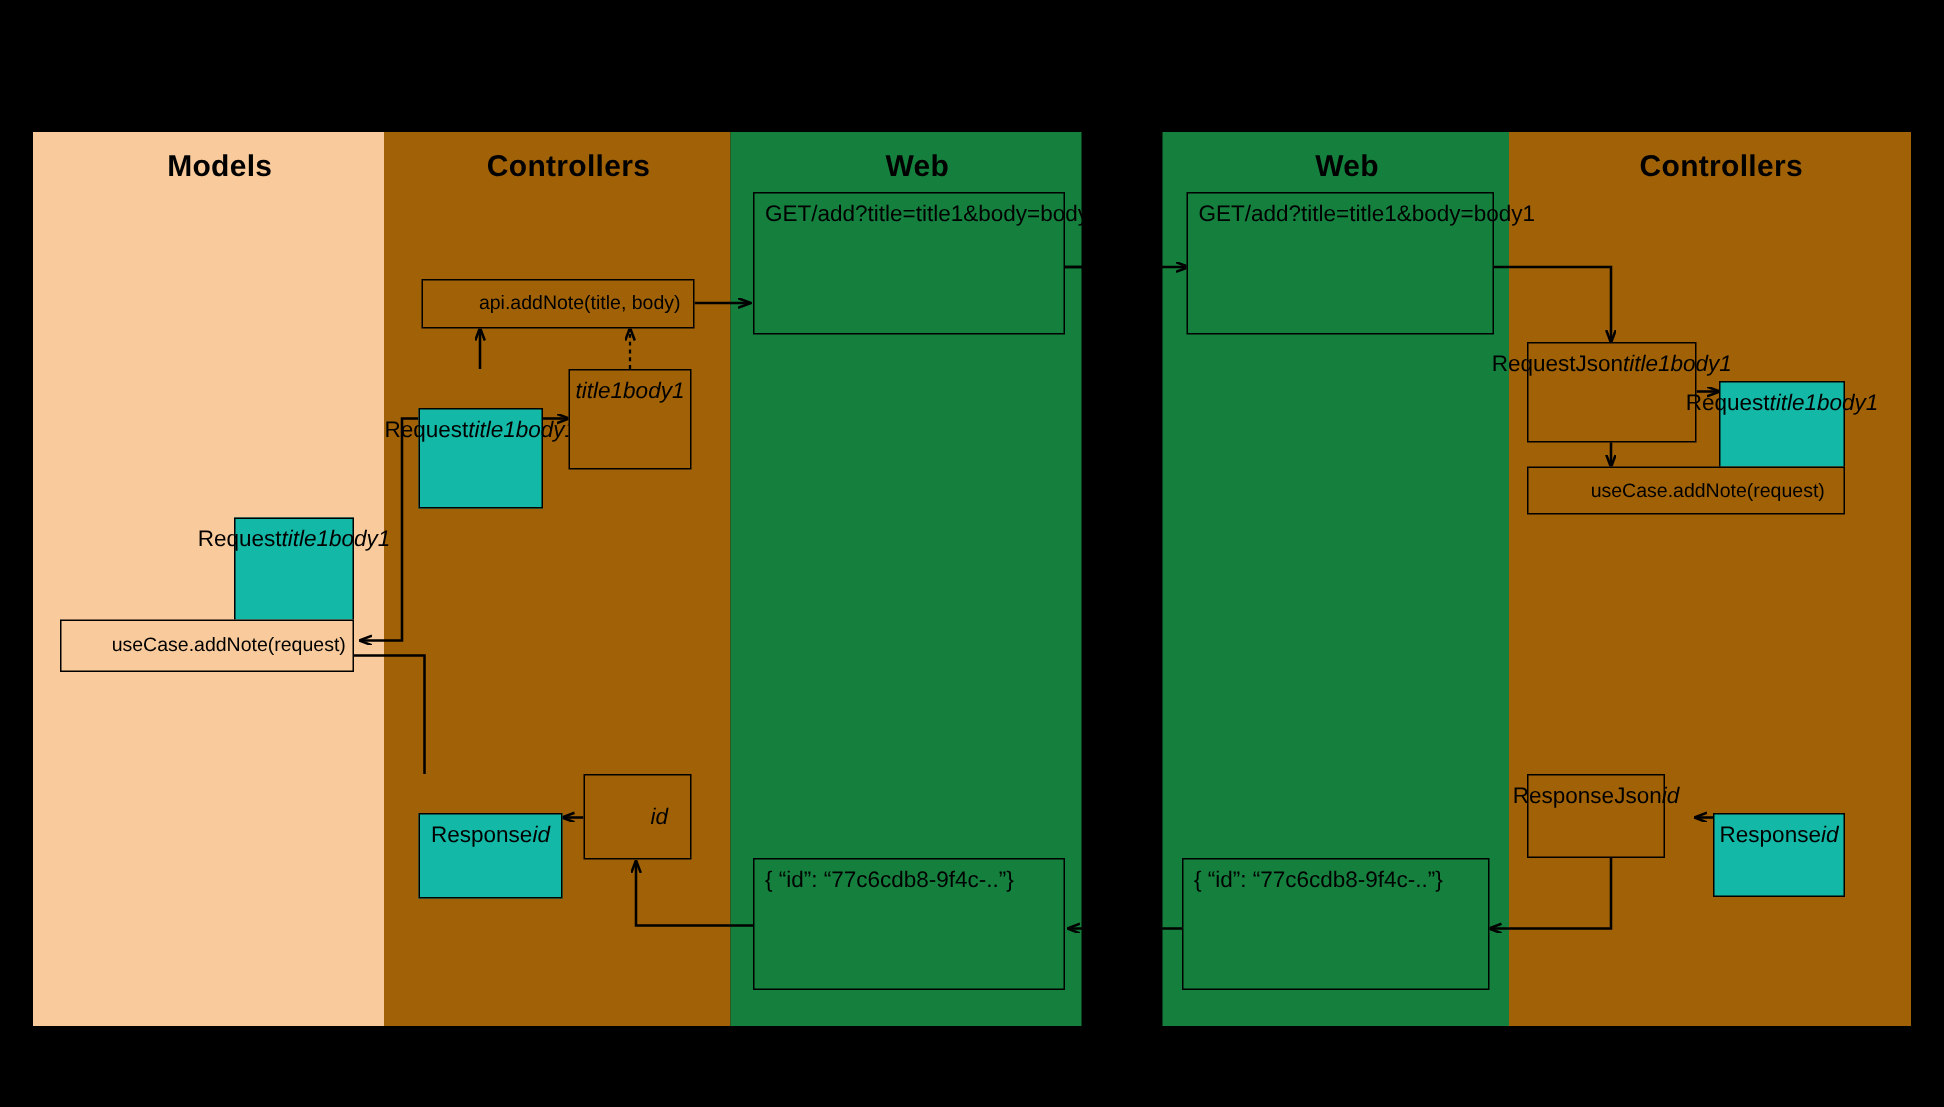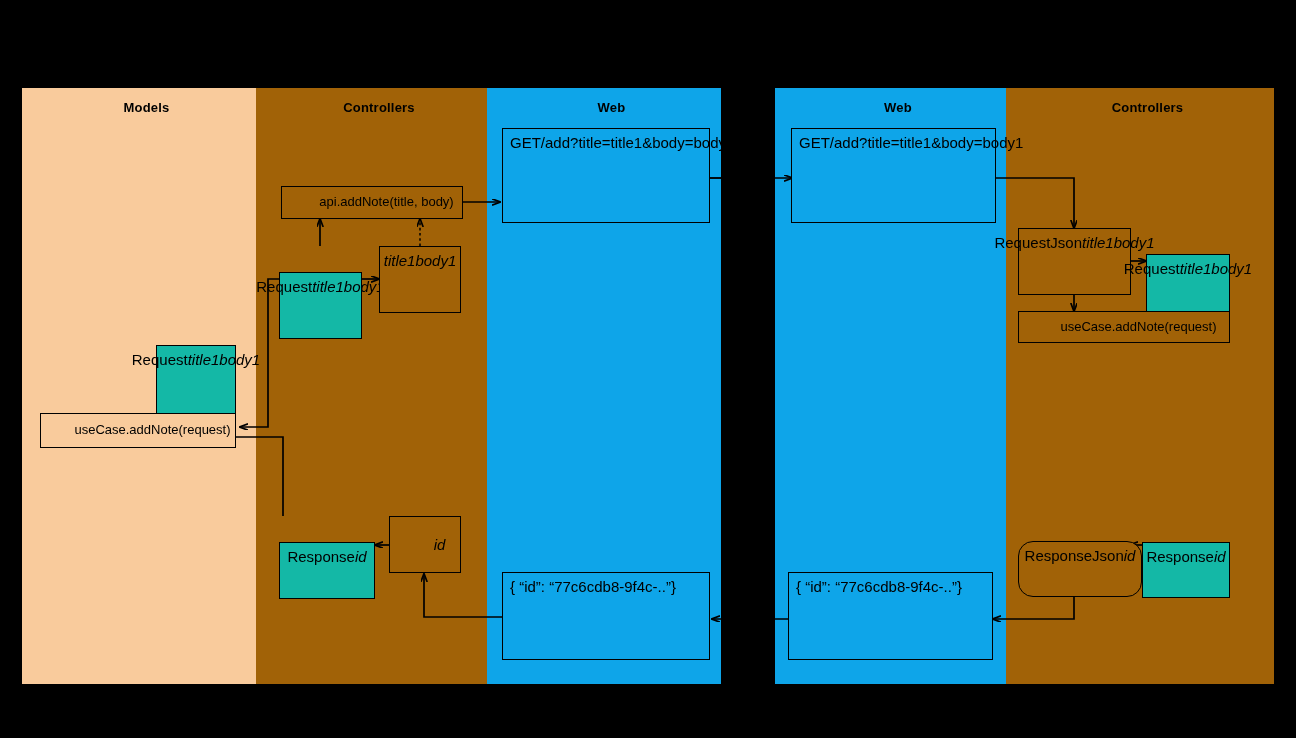--- a/index.html
+++ b/index.html
@@ -24,21 +24,21 @@
   .lane {
     position: absolute;
     box-sizing: border-box;
   }
   .lane-title {
     position: absolute;
     left: 0;
     right: 0;
     top: 12px;
     text-align: center;
-    font-size: 13px;
+    font-size: 20px;
     font-weight: bold;
     color: #000;
     letter-spacing: 0.2px;
     padding-left: 15px;
   }
   
   .node {
     position: absolute;
     box-sizing: border-box;
     border: 1.6px solid #000000;
@@ -53,21 +53,21 @@
   }
   .node.center {
     align-items: center;
     justify-content: center;
     text-align: center;
     padding-left: 36px;
   }
   .node .ln { display: block; }
   .node .it { font-style: italic; }
   .fill-green { background: #a16207; }
-  .fill-blue  { background: #0ea5e9; }
+  .fill-blue  { background: #15803d; }
   .fill-salmon{ background: #14b8a6; margin-top: 26px; }
   .fill-orange{ background: #f9cb9c; }
   .small { font-size: 13px; }
   
   svg.wires {
     position: absolute;
     left: 0; top: 0;
     width: 1296px;
     height: 738px;
     pointer-events: none;
@@ -214,21 +214,21 @@
   <div class="node fill-salmon" style="left:1146px; top:228px; width:84px; height:67px;">
     <span class="ln">Request</span>
     <span class="ln it">title1</span>
     <span class="ln it">body1</span>
   </div>
 
   <div class="node fill-green center small" style="left:1018px; top:311px; width:212px; height:32px;">
     <span class="ln">useCase.addNote(request)</span>
   </div>
 
-  <div class="node fill-green" style="left:1018px; top:541px; width:124px; height:56px;border-radius:15px;">
+  <div class="node fill-green" style="left:1018px; top:516px; width:92px; height:56px;">
     <span class="ln">ResponseJson</span>
     <span class="ln it">id</span>
   </div>
 
   <div class="node fill-salmon" style="left:1142px; top:516px; width:88px; height:56px;">
     <span class="ln">Response</span>
     <span class="ln it">id</span>
   </div>
 
   <div class="node fill-blue" style="left:788px; top:572px; width:205px; height:88px; justify-content:flex-start;">

